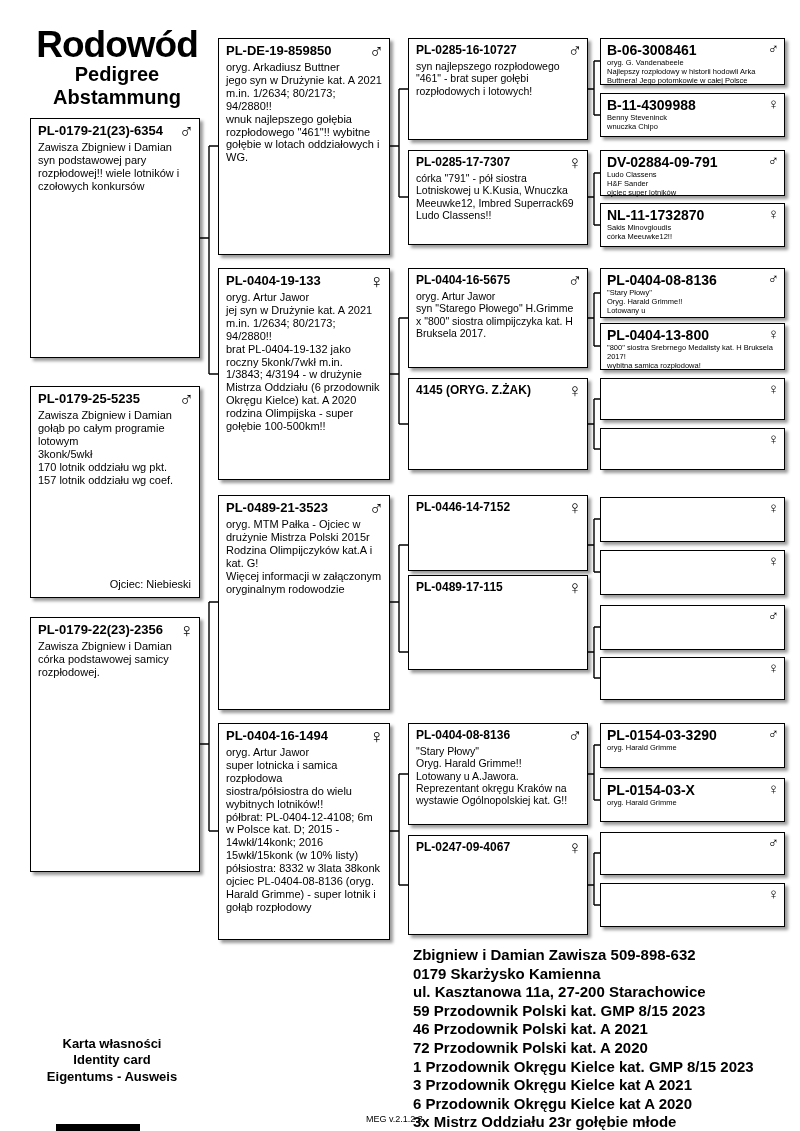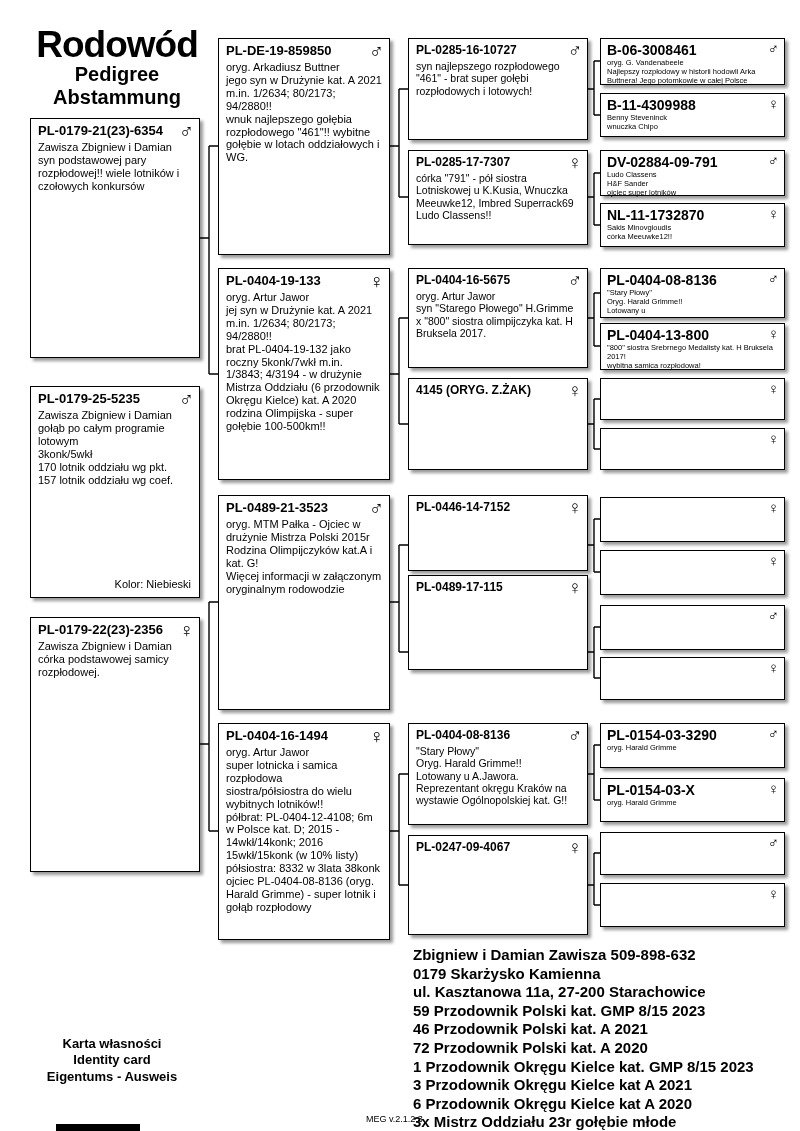--- a/index.html
+++ b/index.html
@@ -82,21 +82,21 @@
 syn podstawowej pary rozpłodowej!! wiele lotników i czołowych konkursów</div>
   </div>
   <div class="box g12" style="left:30px;top:386px;width:170px;height:212px">
     <span class="ring">PL-0179-25-5235</span>
     <span class="sex">♂</span>
     <div class="box-body">Zawisza Zbigniew i Damian
 gołąb po całym programie lotowym
 3konk/5wkł
 170 lotnik oddziału wg pkt.
 157 lotnik oddziału wg coef.</div>
-    <div class="box-note">Kolor: Niebieski</div>
+    <div class="box-note">Ojciec: Niebieski</div>
   </div>
   <div class="box g12" style="left:30px;top:617px;width:170px;height:255px">
     <span class="ring">PL-0179-22(23)-2356</span>
     <span class="sex">♀</span>
     <div class="box-body">Zawisza Zbigniew i Damian
 córka podstawowej samicy rozpłodowej.</div>
   </div>
 
   <div class="box g12" style="left:218px;top:38px;width:172px;height:217px">
     <span class="ring">PL-DE-19-859850</span>

